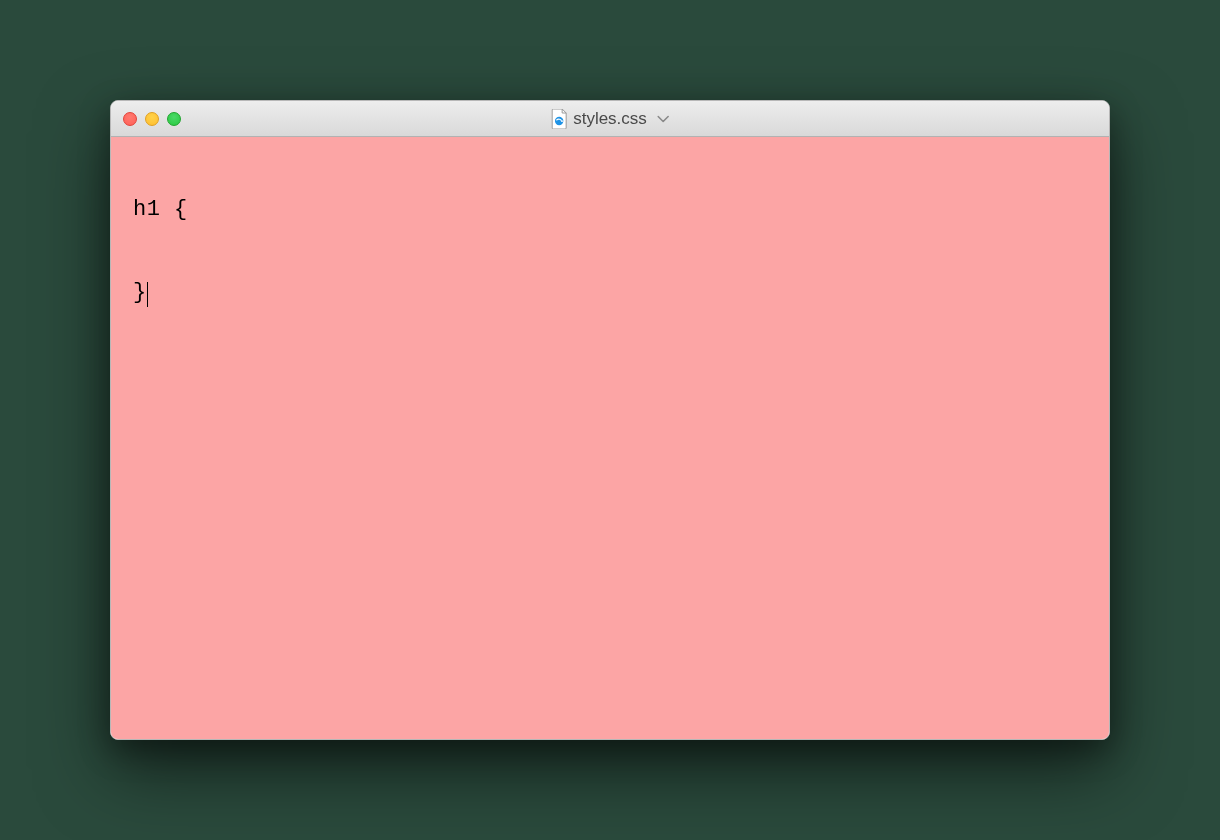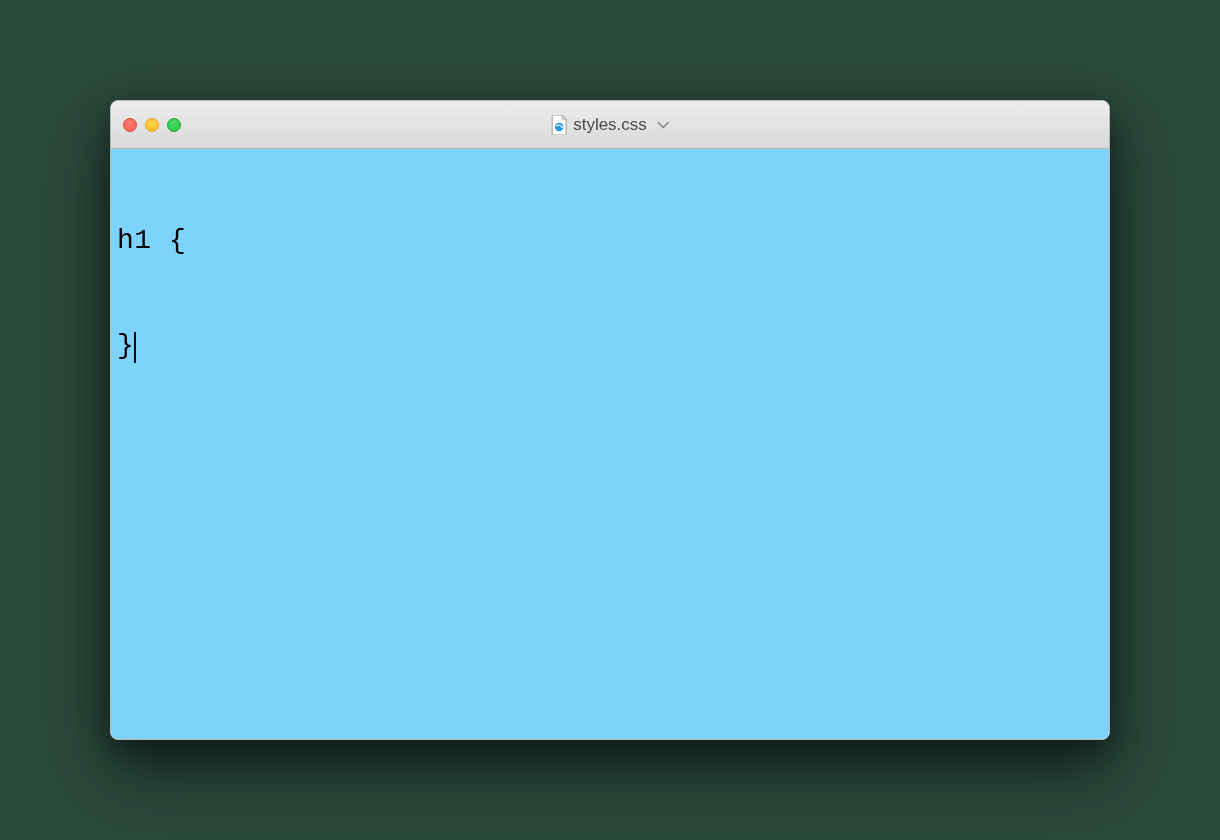--- a/index.html
+++ b/index.html
@@ -24,21 +24,21 @@
       background: #ffffff;
       border-radius: 8px;
       box-shadow: 0 30px 70px rgba(0,0,0,0.55), 0 10px 30px rgba(0,0,0,0.35);
       overflow: hidden;
       display: flex;
       flex-direction: column;
       border: 1px solid #b7b7b7;
     }
 
     .titlebar {
-      height: 48px;
+      height: 36px;
       background: linear-gradient(to bottom, #ededed, #d9d9d9);
       border-bottom: 1px solid #b2b2b2;
       display: flex;
       align-items: center;
       position: relative;
       padding: 0 12px;
     }
 
     .traffic-lights {
       display: flex;
@@ -92,24 +92,24 @@
       margin-left: 4px;
       color: #8a8a8a;
     }
 
     .chevron svg {
       display: block;
     }
 
     .editor {
       flex: 1;
-      background: #7dd3fc;
-      padding: 4px 6px;
+      background: #fca5a5;
+      padding: 4px 22px;
       font-family: Menlo, Monaco, "Courier New", monospace;
-      font-size: 28px;
+      font-size: 22px;
       line-height: 1.25;
       color: #000000;
       white-space: pre;
       letter-spacing: 0.5px;
       position: relative;
     }
 
     .code-line {
       white-space: pre;
     }

